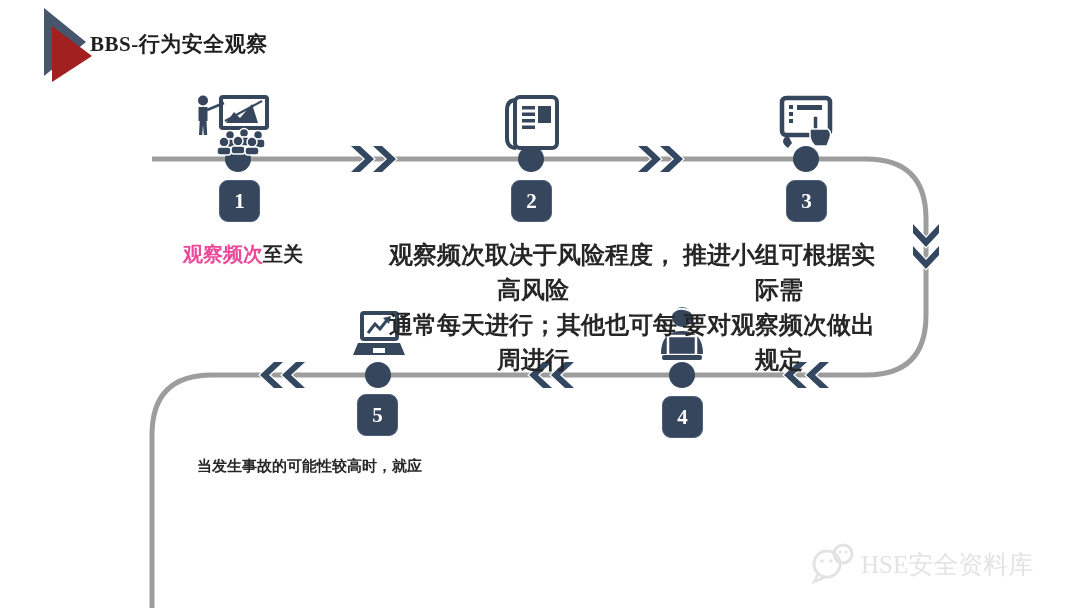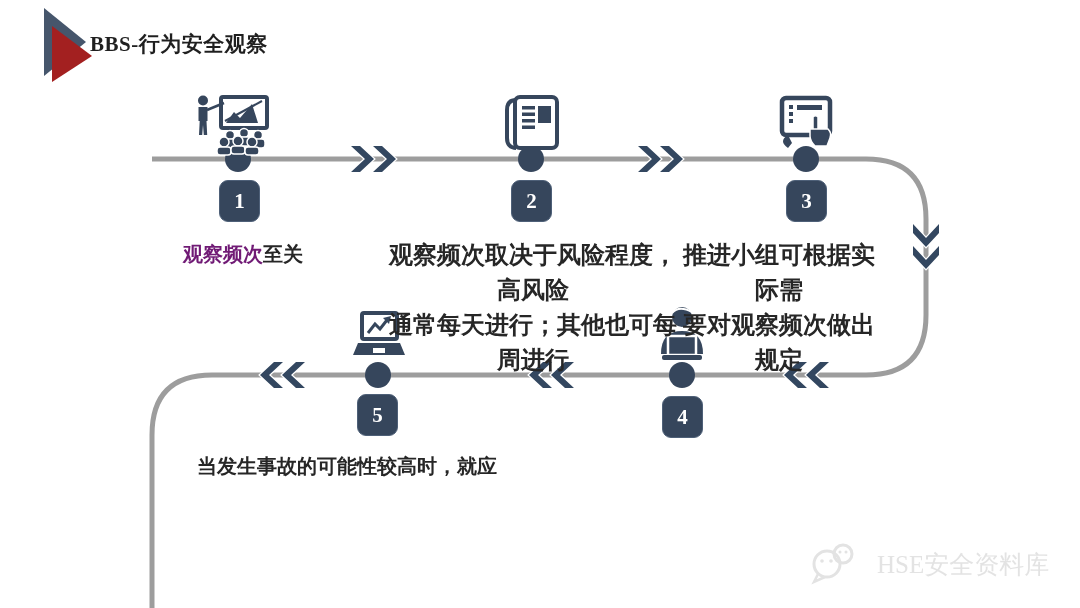--- a/index.html
+++ b/index.html
@@ -12,30 +12,30 @@
     position:absolute; width:41px; height:42px; box-sizing:border-box;
     background:#36465c; border:1px solid #4e6078; border-radius:9px;
     color:#ffffff; font-size:21px; font-weight:bold;
     display:flex; align-items:center; justify-content:center;
   }
   .icon-box { position:absolute; }
   .step-text { position:absolute; font-weight:bold; color:#262626; }
   .center { text-align:center; }
   .t1 { font-size:20px; line-height:33px; }
   .t-body { font-size:24px; line-height:35px; }
-  .t-body-sm { font-size:20px; line-height:32px; }
-  .red { color:#701a75; }
+  .t-body-sm { font-size:15px; line-height:32px; }
+  .red { color:#ec4899; }
   .title-text {
     position:absolute; left:90px; top:30px; font-size:21px; font-weight:bold;
     color:#1f1f1f; letter-spacing:0.5px;
   }
   .logo { position:absolute; left:40px; top:6px; }
   .watermark {
     position:absolute; left:810px; top:543px; display:flex; align-items:center;
-    gap:21px; color:#e3e3e3; font-size:25px; text-shadow:1px 1px 1px #ffffff;
+    gap:5px; color:#e3e3e3; font-size:25px; text-shadow:1px 1px 1px #ffffff;
     white-space:nowrap;
   }
 </style>
 </head>
 <body>
 
 <div class="slide">
 
   <svg class="flow-svg" width="1080" height="608" viewBox="0 0 1080 608">
     <defs>

